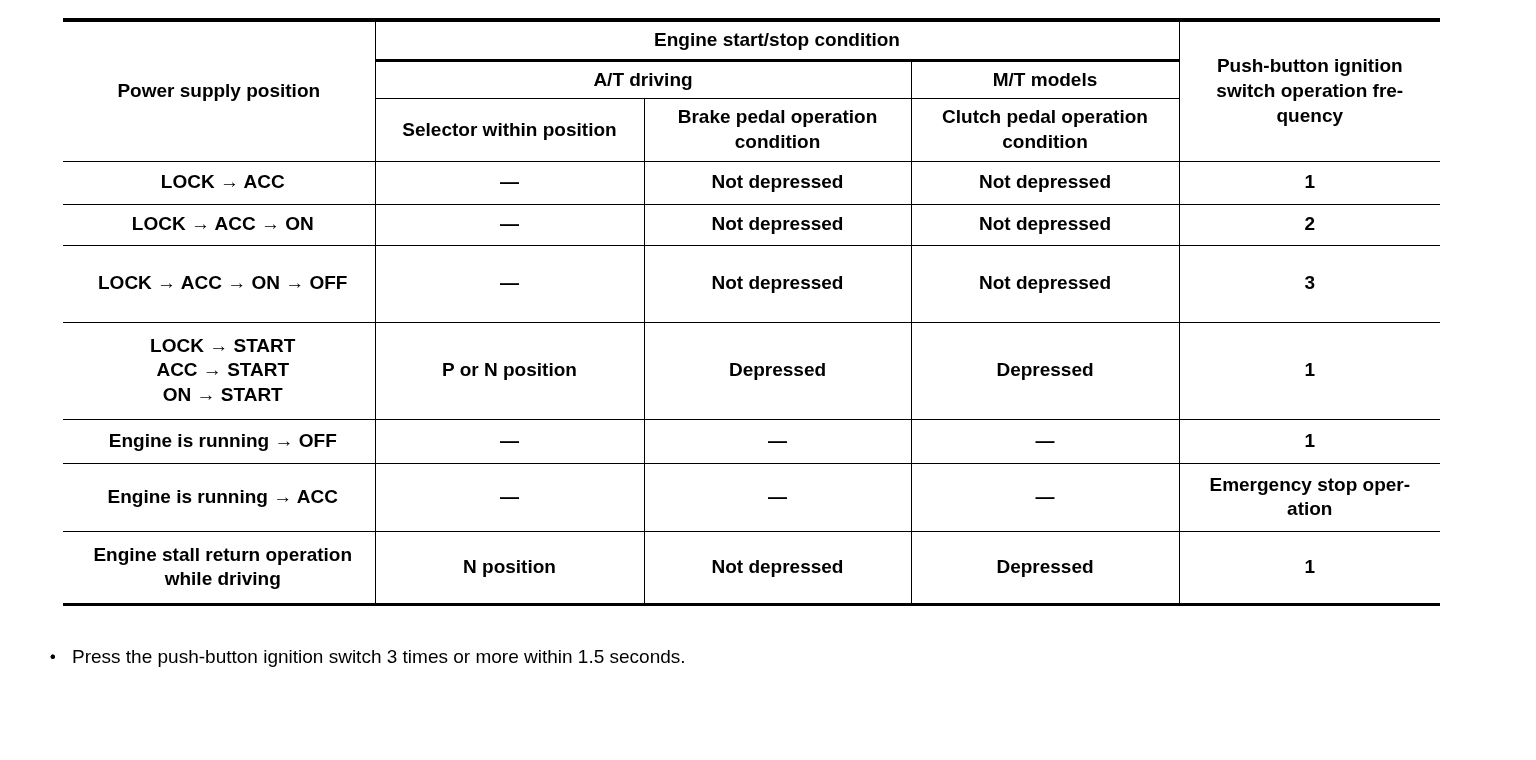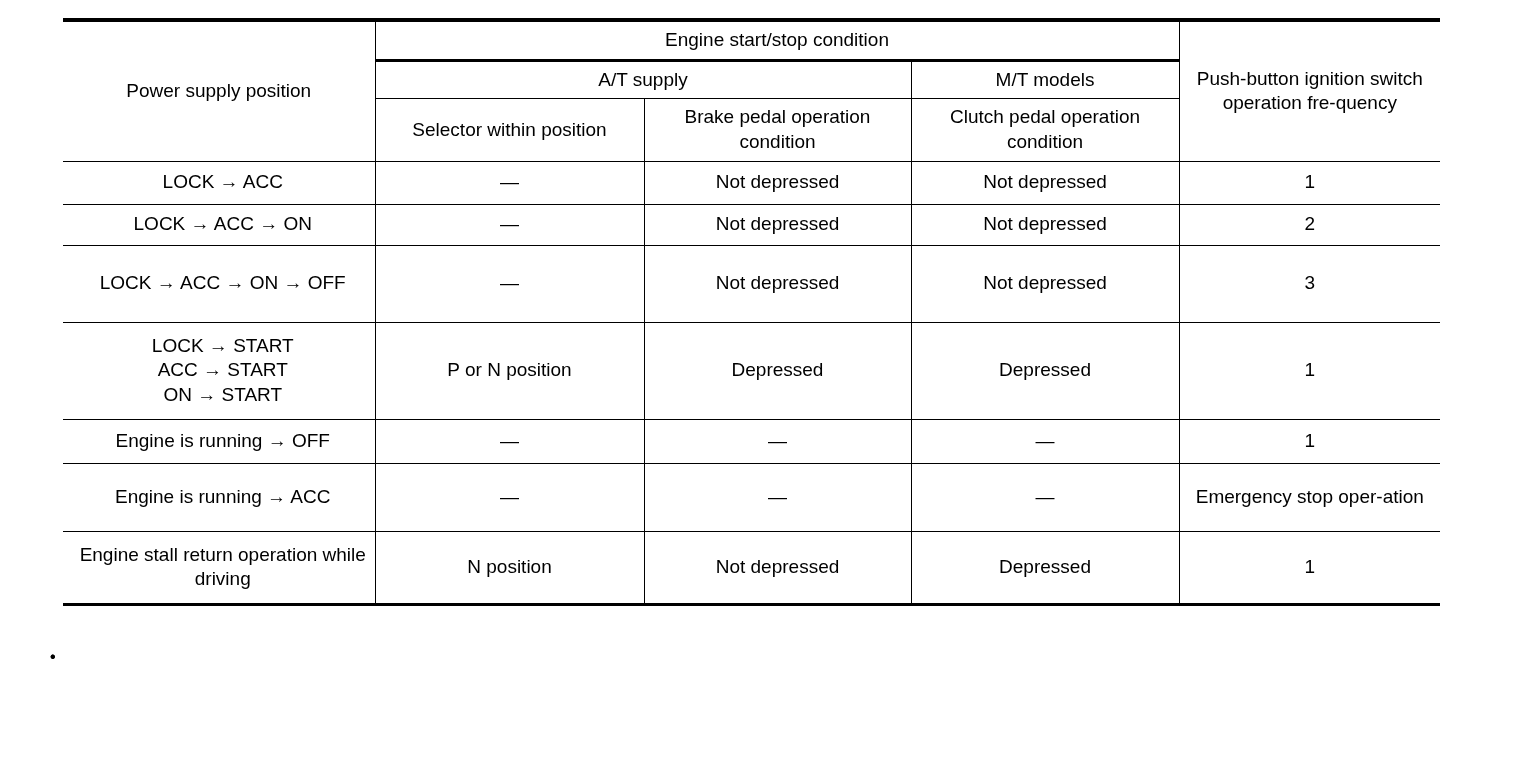--- a/index.html
+++ b/index.html
@@ -33,21 +33,21 @@
   table.spec {
     border-collapse: collapse;
     width: 1377px;
     table-layout: fixed;
     font-size: 19px;
     line-height: 1.30;
   }
 
   table.spec td,
   table.spec th {
-    font-weight: normal;
+    font-weight: bold;
     text-align: center;
     vertical-align: middle;
     padding: 6px 8px;
     border-left: 1.6px solid #000;
     border-right: 1.6px solid #000;
     border-top: 1.6px solid #000;
     border-bottom: 1.6px solid #000;
   }
 
   
@@ -115,21 +115,21 @@
           <col class="col-d">
           <col class="col-e">
       </colgroup>
       <thead>
         <tr>
           <th class="cell-left rule-top" rowspan="3" style="text-align:center !important;padding-left:8px !important;">Power supply position</th>
           <th class="rule-top rule-bottom" colspan="3">Engine start/stop condition</th>
           <th class="rule-top" rowspan="3">Push-button ignition switch operation fre-quency</th>
         </tr>
         <tr>
-          <th class="rule-thin-b" colspan="2">A/T supply</th>
+          <th class="rule-thin-b" colspan="2">A/T driving</th>
           <th class="rule-thin-b">M/T models</th>
         </tr>
         <tr>
           <th>Selector within position</th>
           <th>Brake pedal operation condition</th>
           <th>Clutch pedal operation condition</th>
         </tr>
       </thead>
       <tbody id="tbody">
           <tr style="height: 43px;">
@@ -181,17 +181,17 @@
             <td class="rule-bottom">Depressed</td>
             <td class="rule-bottom">1</td>
           </tr>
         </tbody>
     </table>
   </div>
 
   <div class="footnote">
     <ul class="fn-list" id="fn-list">
         <li class="fn-item"><span class="fn-bullet">•</span></li>
-        <li class="fn-item"><span class="fn-bullet">•</span></li>
+        <li class="fn-item"><span class="fn-bullet">•</span><span>Press the push-button ignition switch 3 times or more within 1.5 seconds.</span></li>
       </ul>
   </div>
 
 </div>
 
 </body></html>

